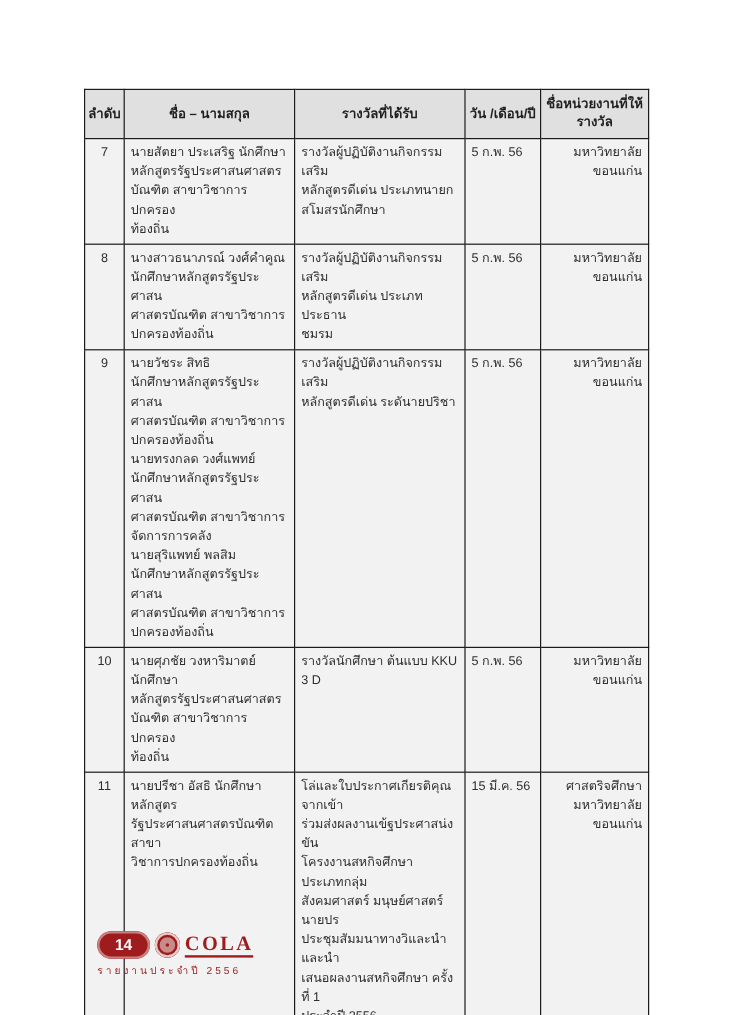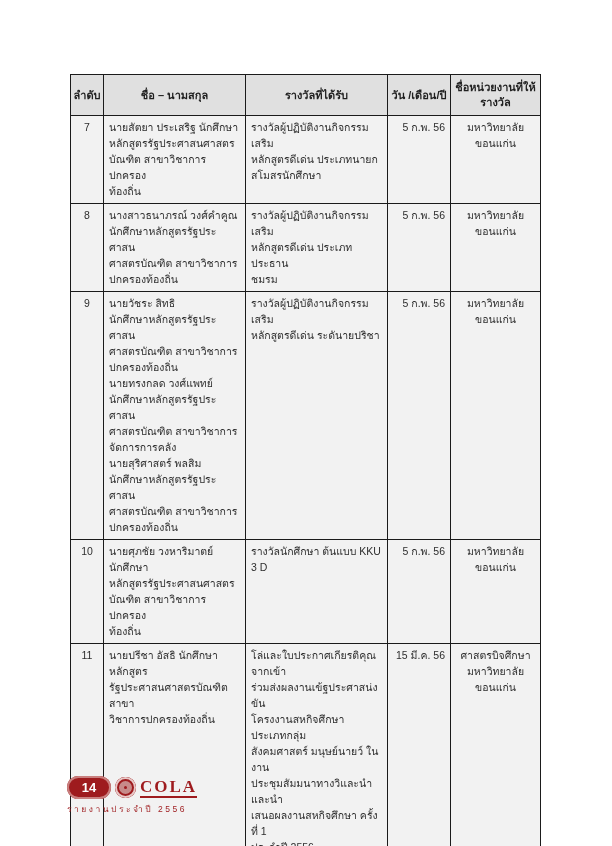--- a/index.html
+++ b/index.html
@@ -38,26 +38,26 @@
   }
   table.awards td {
     background: #f2f2f2;
     font-size: 10.5px;
     line-height: 16px;
     padding: 3px 5px 4px 5px;
   }
   td.cell-no   { text-align: center; padding-top: 4px; }
   td.cell-name { text-align: left; }
   td.cell-award{ text-align: left; }
-  td.cell-date { text-align: right; padding-top: 4px; white-space: nowrap; }
-  td.cell-agency { text-align: center; line-height: 21px; padding-top: 2px; }
+  td.cell-date { text-align: left; padding-top: 4px; white-space: nowrap; }
+  td.cell-agency { text-align: right; line-height: 21px; padding-top: 2px; }
 
   .footer {
     position: absolute;
-    left: 67px;
+    left: 81px;
     top: 776px;
     width: 140px;
   }
   .footer-row {
     display: flex;
     align-items: center;
     gap: 4px;
   }
   .page-badge {
     width: 44px;
@@ -184,21 +184,21 @@
           </td>
           <td class="cell-name">
             <div>นายวัชระ สิทธิ</div>
             <div>นักศึกษาหลักสูตรรัฐประศาสน</div>
             <div>ศาสตรบัณฑิต สาขาวิชาการ</div>
             <div>ปกครองท้องถิ่น</div>
             <div>นายทรงกลด วงศ์แพทย์</div>
             <div>นักศึกษาหลักสูตรรัฐประศาสน</div>
             <div>ศาสตรบัณฑิต สาขาวิชาการ</div>
             <div>จัดการการคลัง</div>
-            <div>นายสุริศาสตร์ พลสิม</div>
+            <div>นายสุริแพทย์ พลสิม</div>
             <div>นักศึกษาหลักสูตรรัฐประศาสน</div>
             <div>ศาสตรบัณฑิต สาขาวิชาการ</div>
             <div>ปกครองท้องถิ่น</div>
           </td>
           <td class="cell-award">
             <div>รางวัลผู้ปฏิบัติงานกิจกรรมเสริม</div>
             <div>หลักสูตรดีเด่น ระดันายปริชา</div>
           </td>
           <td class="cell-date">
             <div>5 ก.พ. 56</div>
@@ -235,30 +235,30 @@
           </td>
           <td class="cell-name">
             <div>นายปรีชา อัสธิ นักศึกษาหลักสูตร</div>
             <div>รัฐประศาสนศาสตรบัณฑิต สาขา</div>
             <div>วิชาการปกครองท้องถิ่น</div>
           </td>
           <td class="cell-award">
             <div>โล่และใบประกาศเกียรติคุณจากเข้า</div>
             <div>ร่วมส่งผลงานเข้ฐประศาสน่งขัน</div>
             <div>โครงงานสหกิจศึกษา ประเภทกลุ่ม</div>
-            <div>สังคมศาสตร์ มนุษย์นายว์ ในงาน</div>
+            <div>สังคมศาสตร์ มนุษย์ศาสตร์ นายปร</div>
             <div>ประชุมสัมมนาทางวิและนำ และนำ</div>
             <div>เสนอผลงานสหกิจศึกษา ครั้งที่ 1</div>
             <div>ประจำปี 2556</div>
           </td>
           <td class="cell-date">
             <div>15 มี.ค. 56</div>
           </td>
           <td class="cell-agency">
-            <div>ศาสตรบิจศึกษา</div>
+            <div>ศาสตริจศึกษา</div>
             <div>มหาวิทยาลัย</div>
             <div>ขอนแก่น</div>
           </td>
         </tr>
       </tbody>
   </table>
 
   <div class="footer">
     <div class="footer-row">
       <div class="page-badge">

